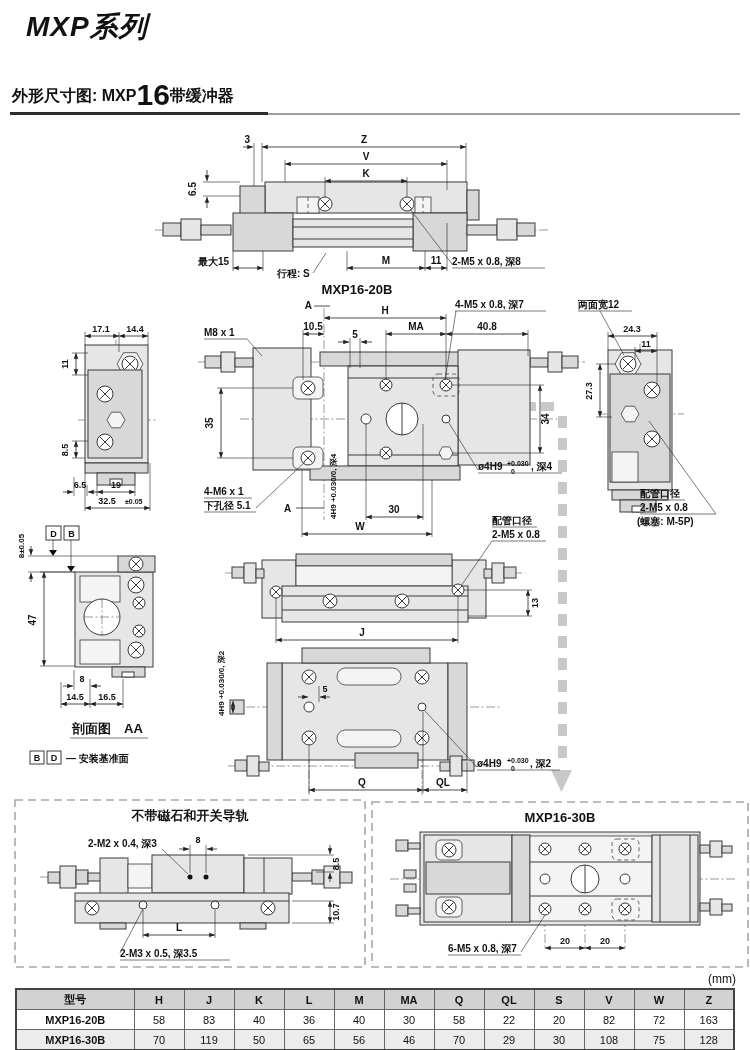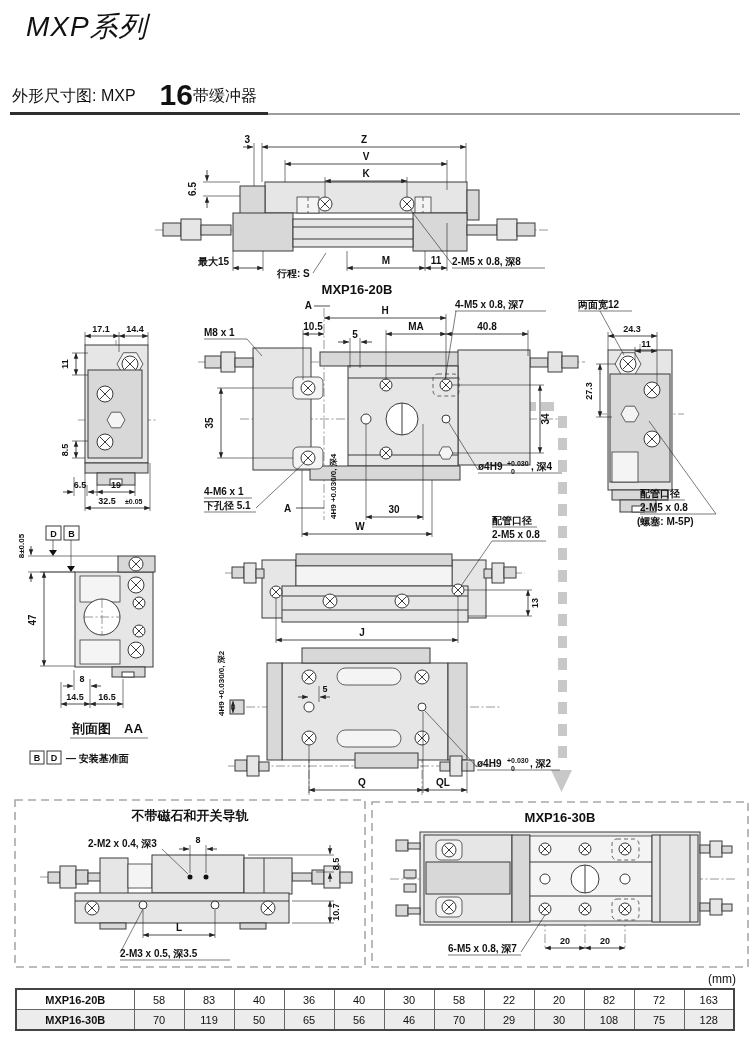--- a/index.html
+++ b/index.html
@@ -1,23 +1,23 @@
 <!DOCTYPE html>
 <html><head>
 <meta charset="utf-8">
 <style>
   html,body{margin:0;padding:0;}
   body{width:750px;height:1050px;background:#fff;position:relative;overflow:hidden;
        font-family:"Liberation Sans","DejaVu Sans",sans-serif;color:#111;}
   
-  .series-title{position:absolute;left:26px;top:8px;font-size:28px;font-weight:normal;
+  .series-title{position:absolute;left:26px;top:8px;font-size:28px;font-weight:bold;
                 font-style:italic;letter-spacing:1px;}
   .section-line{position:absolute;left:12px;top:80px;white-space:nowrap;}
-  .section-line .pre,.section-line .suf{font-size:16px;font-weight:normal;vertical-align:baseline;}
-  .section-line .big{font-size:30px;font-weight:bold;vertical-align:-4px;line-height:1;margin-left:24px;}
+  .section-line .pre,.section-line .suf{font-size:16px;font-weight:bold;vertical-align:baseline;}
+  .section-line .big{font-size:30px;font-weight:bold;vertical-align:-4px;line-height:1;}
   .rule-dark{position:absolute;left:10px;top:112px;width:258px;height:3px;background:#2e2e2e;}
   .rule-gray{position:absolute;left:268px;top:113px;width:472px;height:2px;background:#9d9d9d;}
   
   #dwg{position:absolute;left:0;top:0;}
   .f1{fill:#e6e6e6;stroke:#3a3a3a;stroke-width:1;}
   .f2{fill:#d8d8d8;stroke:#3a3a3a;stroke-width:1;}
   .f3{fill:#f4f4f4;stroke:#3a3a3a;stroke-width:.8;}
   .fw{fill:#fff;stroke:#3a3a3a;stroke-width:1;}
   .edge{stroke:#3a3a3a;stroke-width:1;fill:none;}
   .dim{stroke:#222;stroke-width:.8;fill:none;}
@@ -641,20 +641,35 @@
   </g>
 </svg>
 
 <div class="unit-note">(mm)</div>
 <table class="spec">
   <colgroup>
     <col style="width:118px">
     <col span="12" style="width:50px">
   </colgroup>
   <tbody>
+      <tr>
+    <th>型号</th>
+    <th>H</th>
+    <th>J</th>
+    <th>K</th>
+    <th>L</th>
+    <th>M</th>
+    <th>MA</th>
+    <th>Q</th>
+    <th>QL</th>
+    <th>S</th>
+    <th>V</th>
+    <th>W</th>
+    <th>Z</th>
+  </tr>
   <tr class="r1">
     <td class="model">MXP16-20B</td>
     <td>58</td>
     <td>83</td>
     <td>40</td>
     <td>36</td>
     <td>40</td>
     <td>30</td>
     <td>58</td>
     <td>22</td>

